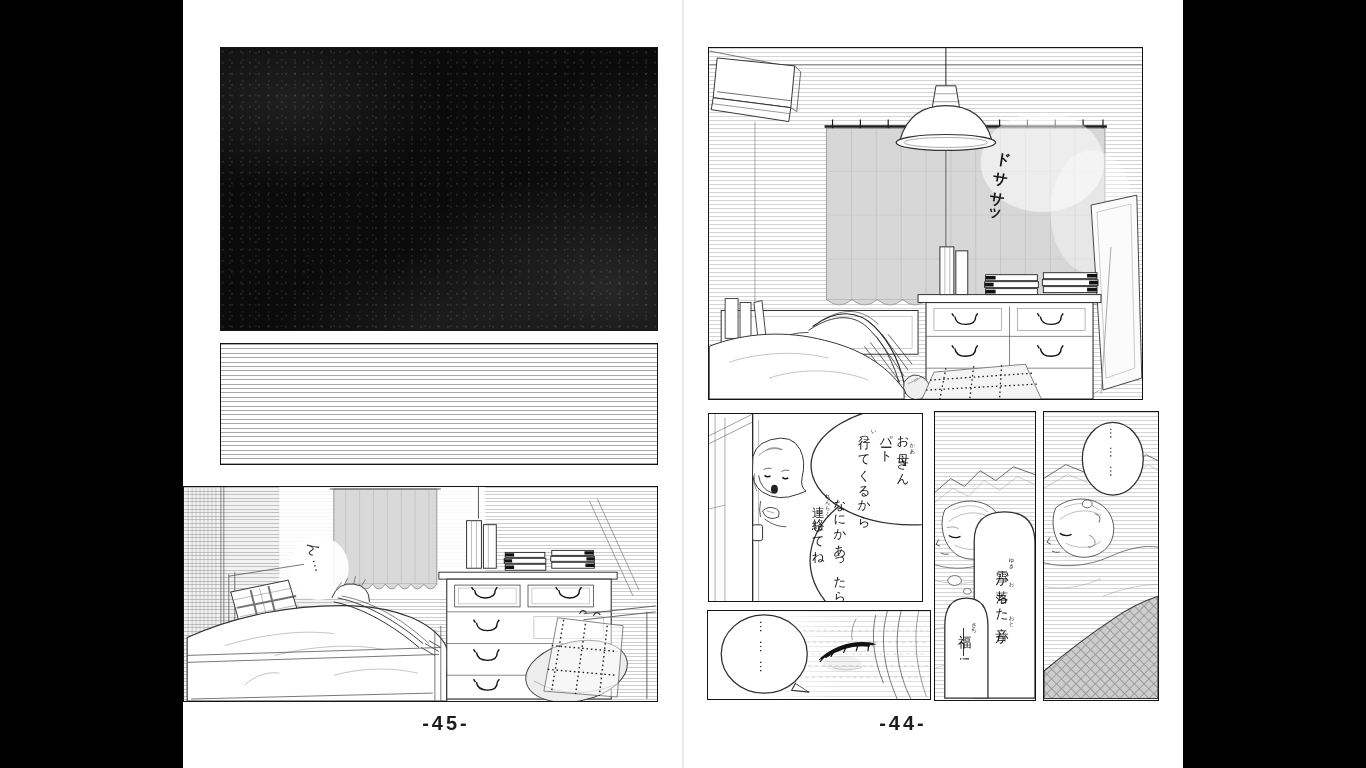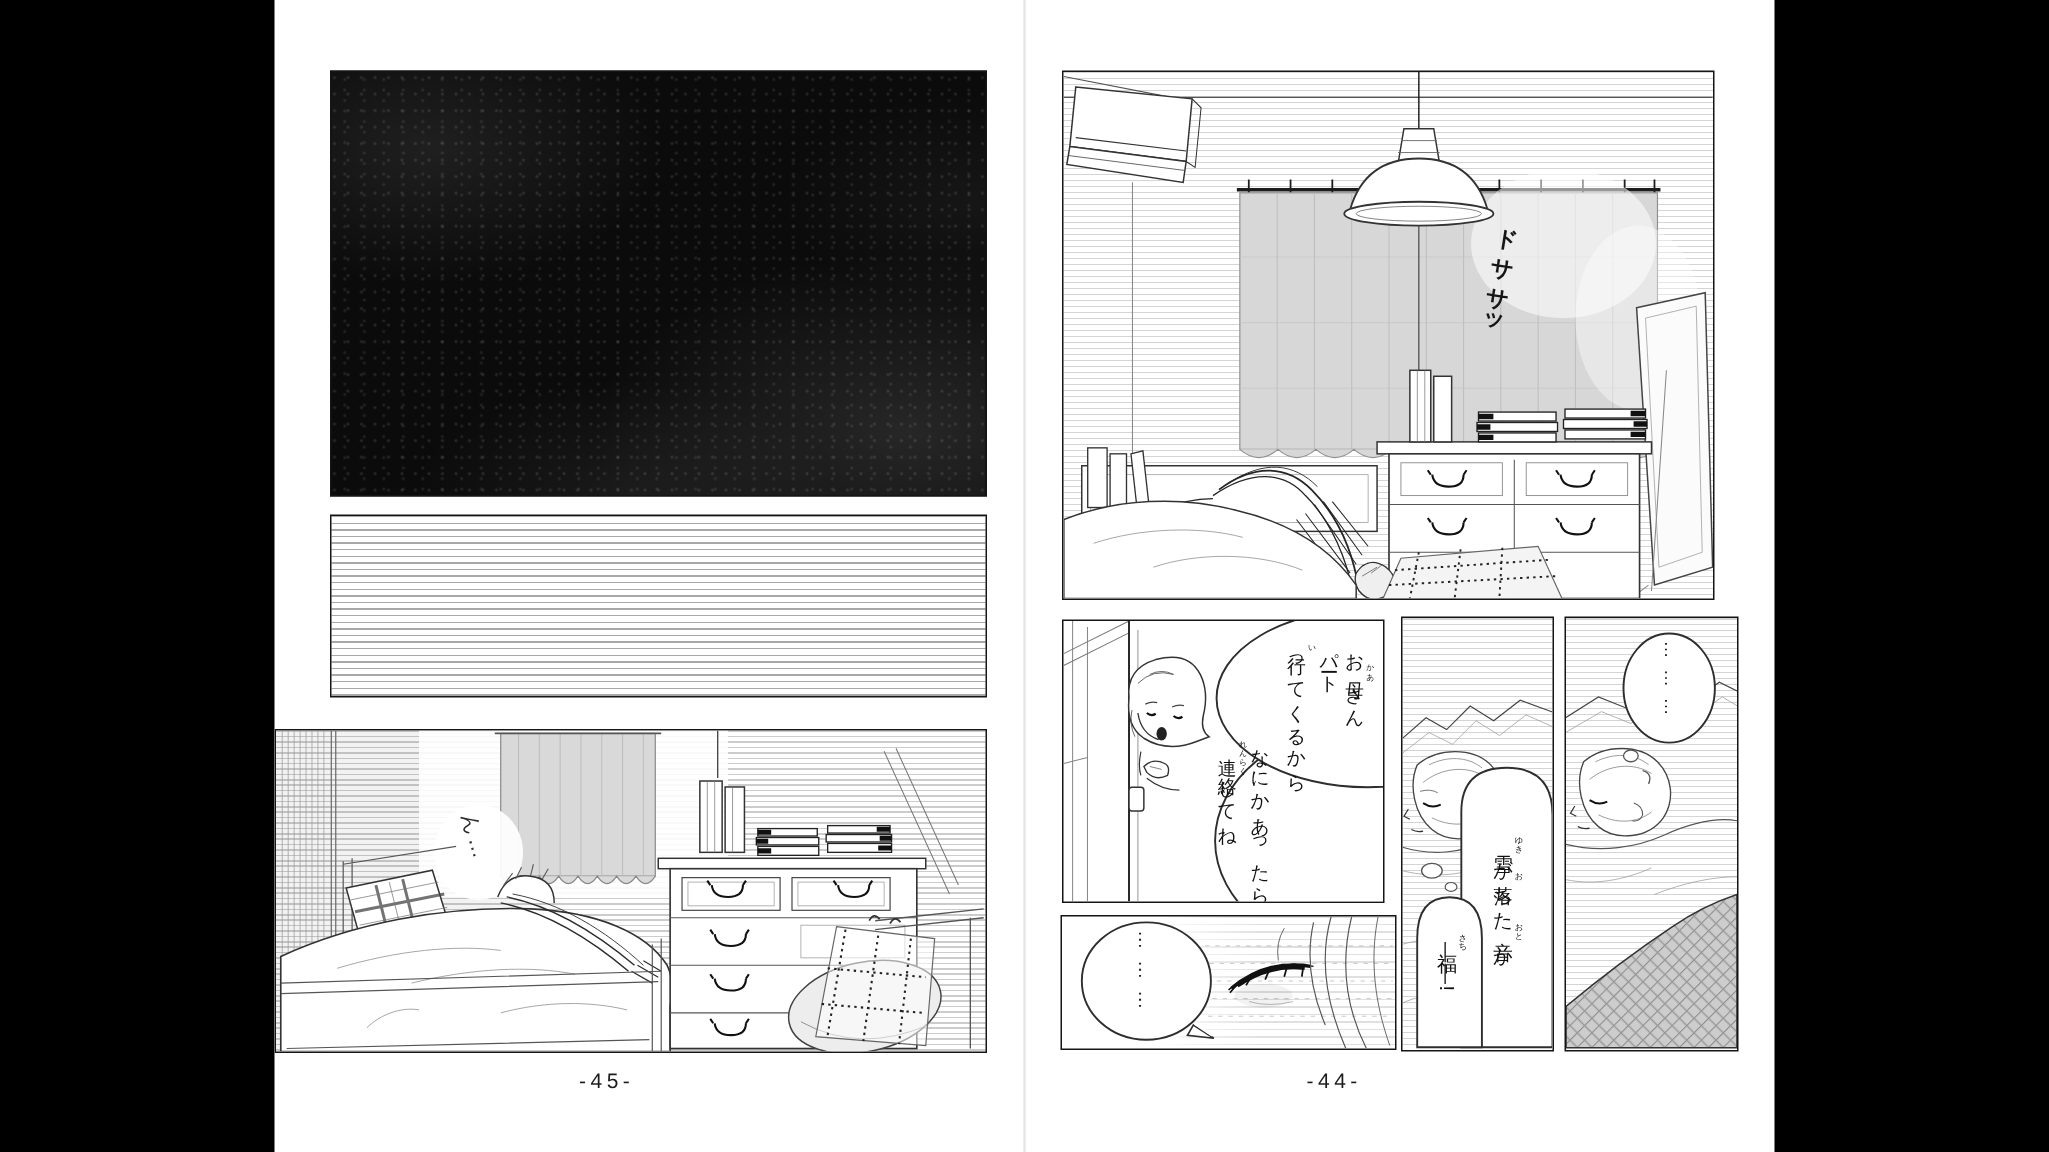--- a/index.html
+++ b/index.html
@@ -77,26 +77,26 @@
     left:251px;top:411px;width:102px;height:290px;
     background-image:repeating-linear-gradient(to bottom, rgba(0,0,0,0.17) 0, rgba(0,0,0,0.17) 1px, transparent 1px, transparent 4px);
   }
   .p-righttall{
     left:360px;top:411px;width:116px;height:290px;
     background-image:repeating-linear-gradient(to bottom, rgba(0,0,0,0.17) 0, rgba(0,0,0,0.17) 1px, transparent 1px, transparent 4px);
   }
 
   .pagenum{
     position:absolute;top:712px;width:120px;
-    text-align:left;
-    font-size:14px;font-weight:normal;letter-spacing:3px;
+    text-align:center;
+    font-size:20px;font-weight:bold;letter-spacing:3px;
     color:#1c1c1c;
   }
   .pagenum-45{left:203px;}
-  .pagenum-44{left:188px;}
+  .pagenum-44{left:160px;}
 
   
   .vtext{
     position:absolute;
     writing-mode:vertical-rl;
     color:#111;
     line-height:1.35;
     letter-spacing:1px;
     white-space:nowrap;
     z-index:5;

